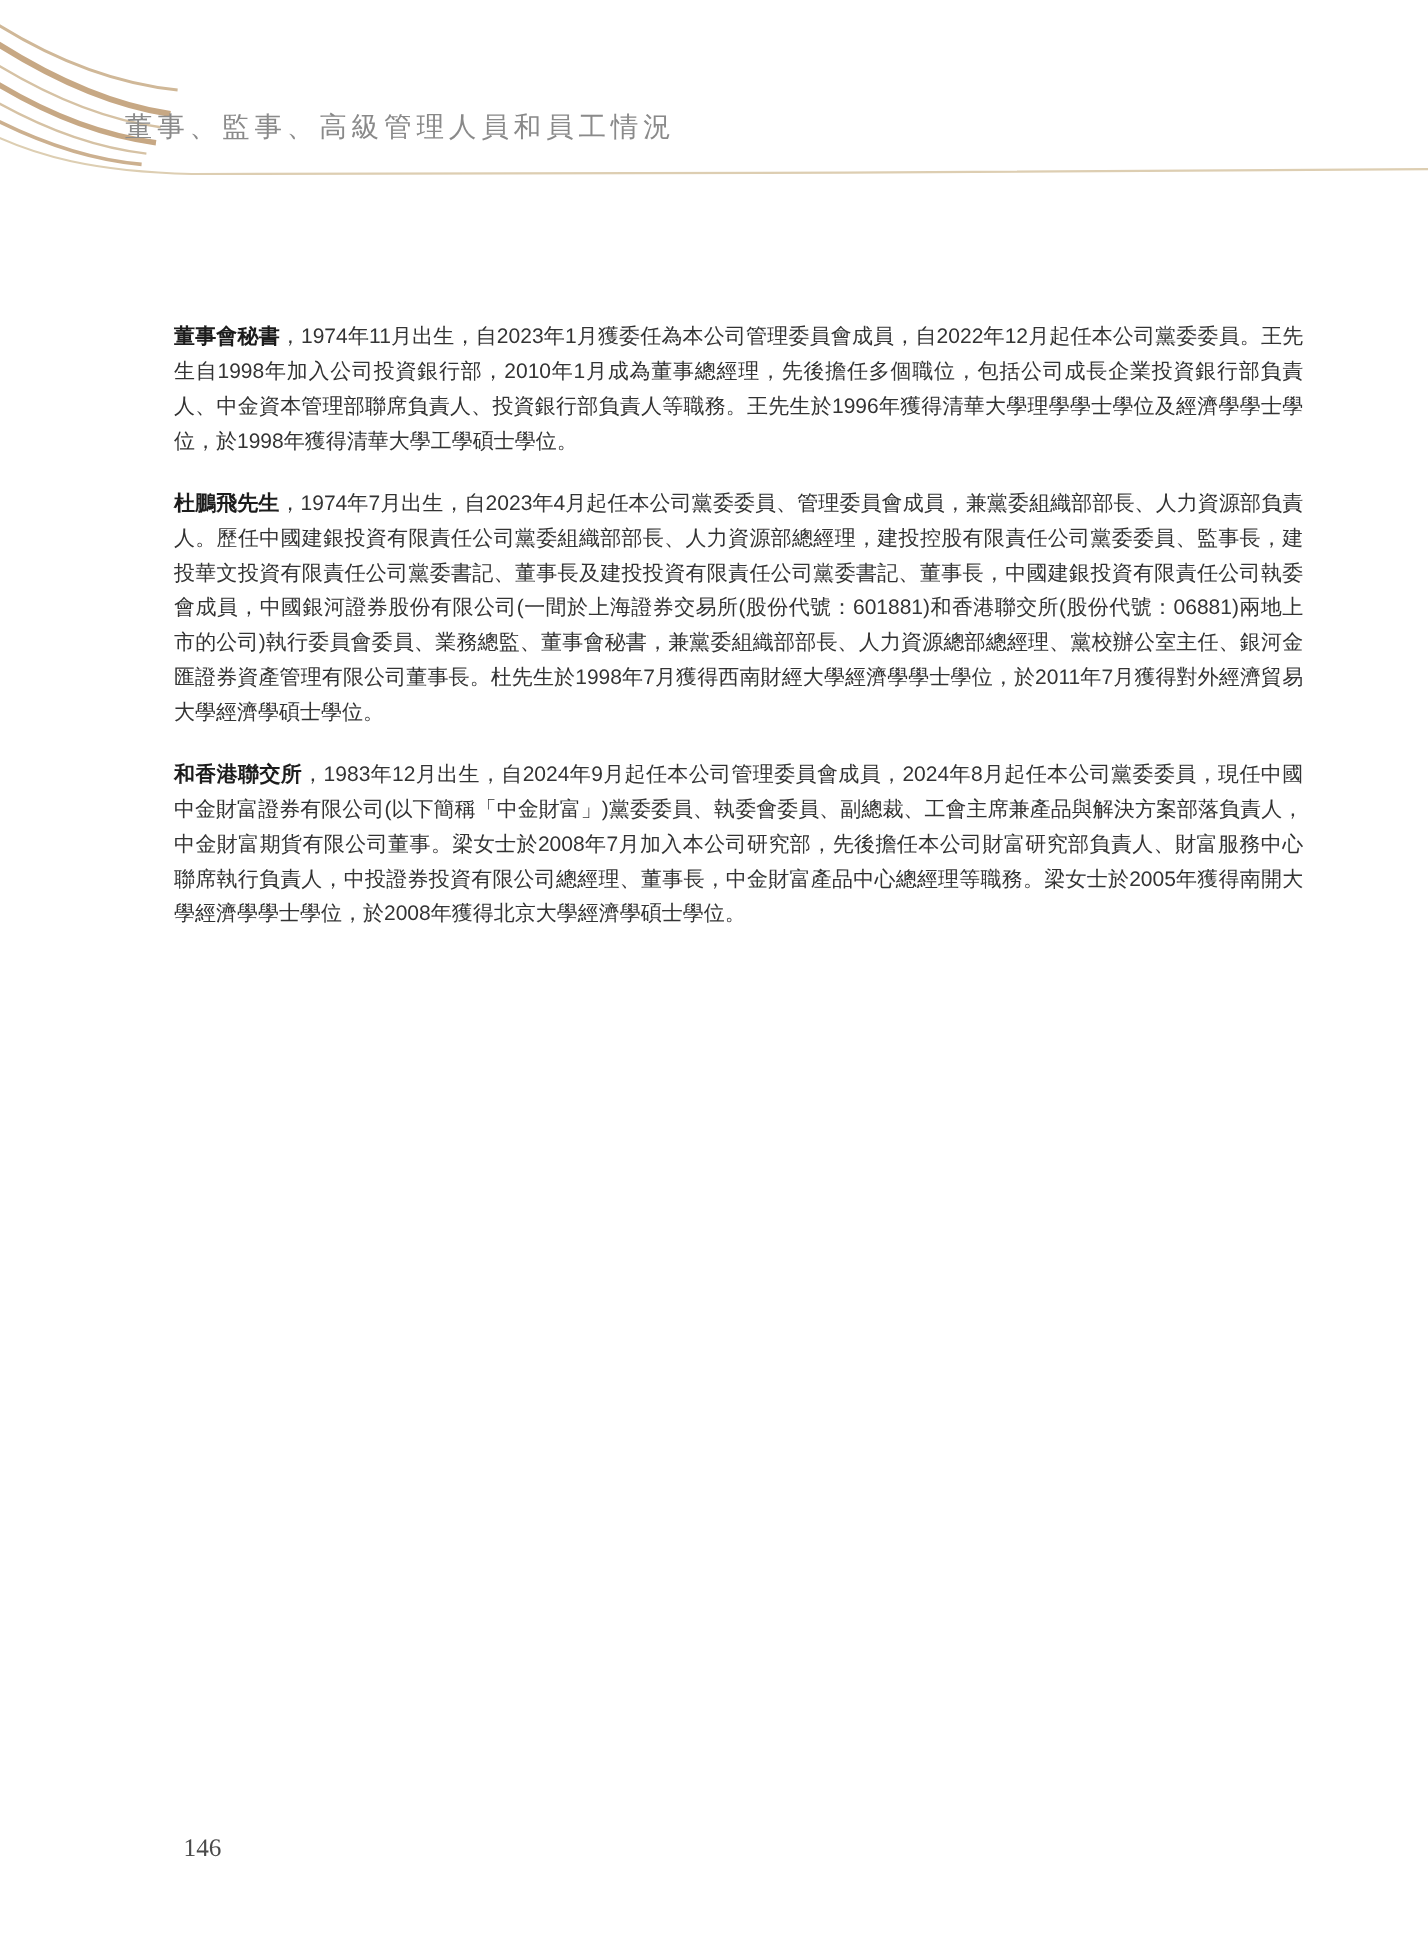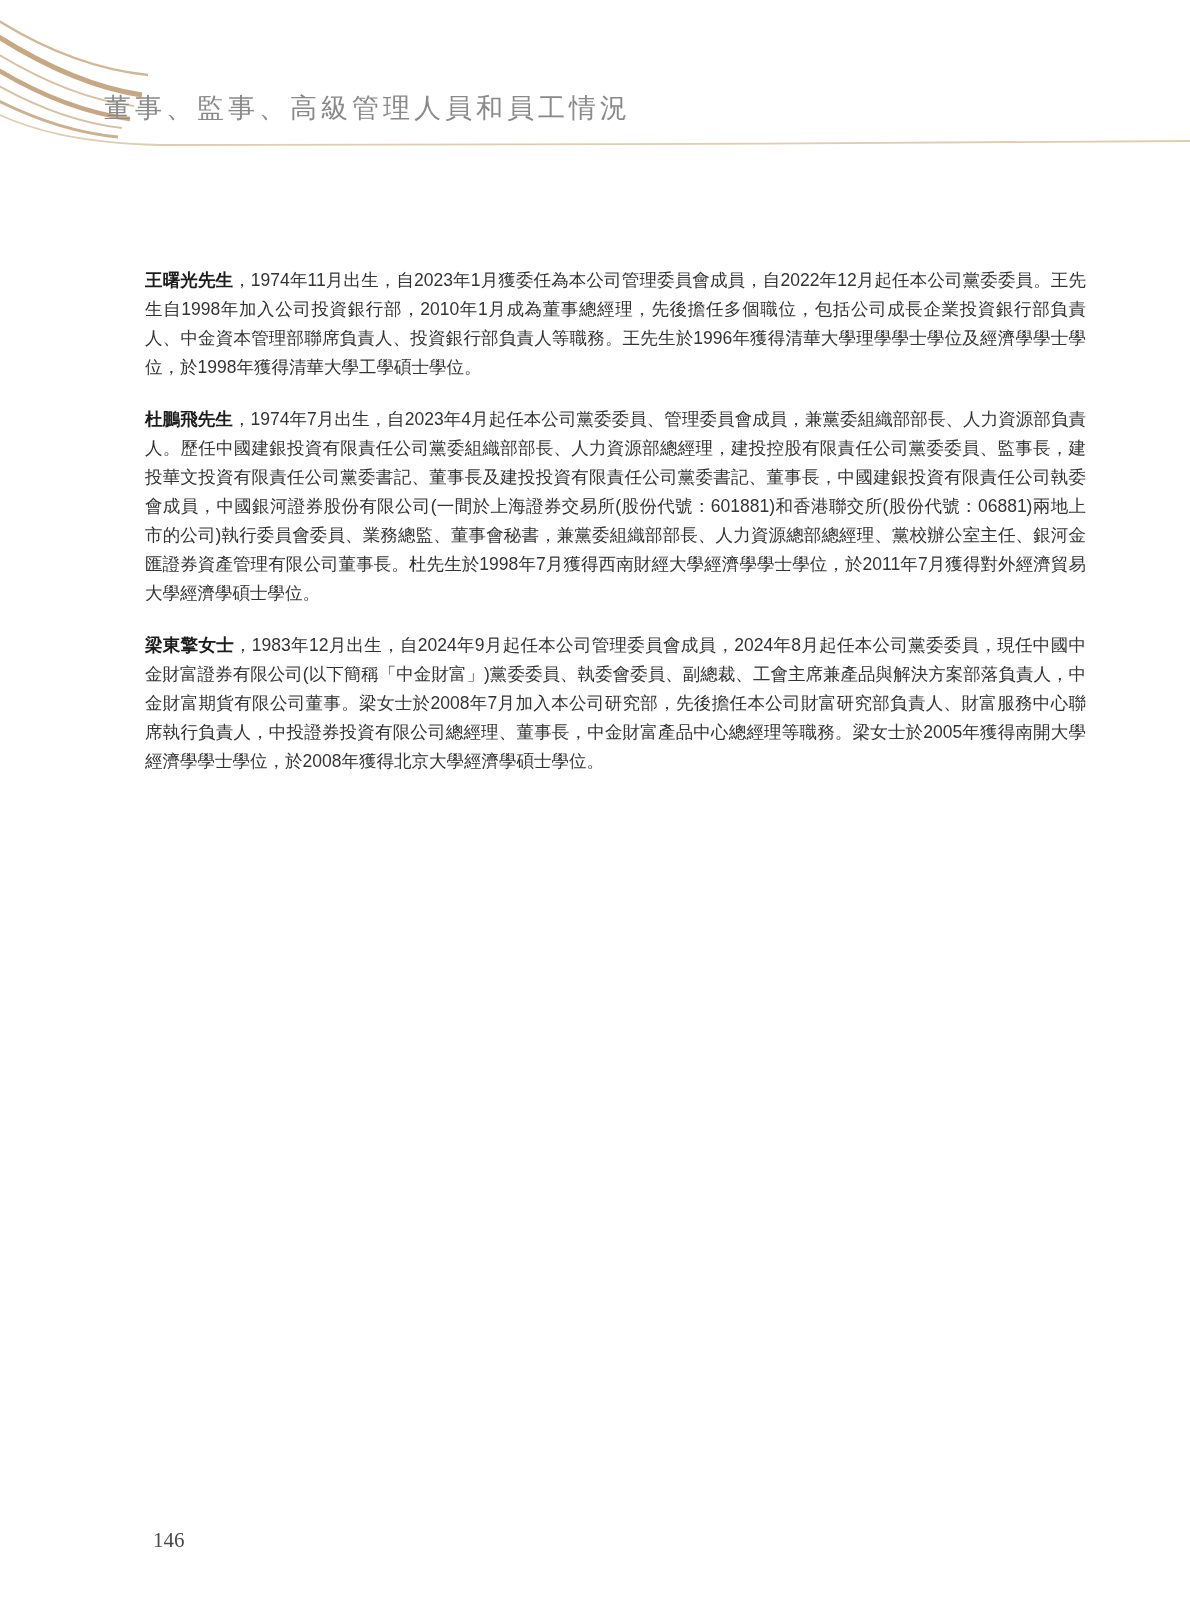--- a/index.html
+++ b/index.html
@@ -18,21 +18,21 @@
     top: 0; left: 0;
     width: 1190px;
     height: 170px;
     pointer-events: none;
   }
   .header-title {
     position: absolute;
     left: 104px;
     top: 90px;
     font-family: "Liberation Serif", "DejaVu Serif", serif;
-    font-size: 27px;
+    font-size: 23px;
     letter-spacing: 4px;
     color: #8a8a8a;
     font-weight: 400;
     white-space: nowrap;
   }
   .content {
     position: absolute;
     left: 145px;
     top: 266px;
     width: 941px;
@@ -65,22 +65,22 @@
     <path d="M -15 46 C 38 80 88 100 134 106" fill="none" stroke="#d6c2a4" stroke-width="2"></path>
     <path d="M -15 62 C 35 94 84 113 130 119" fill="none" stroke="#c7a884" stroke-width="4.5"></path>
     <path d="M -15 78 C 32 106 78 123 122 128" fill="none" stroke="#d6c2a4" stroke-width="2"></path>
     <path d="M -15 94 C 28 117 72 133 118 137" fill="none" stroke="#ccb08f" stroke-width="3"></path>
     <path d="M -15 108 C 30 131 80 143 160 145 C 420 147 900 142 1190 141" fill="none" stroke="#ddceb2" stroke-width="1.8"></path>
   </svg>
 
   <div class="header-title">董事、監事、高級管理人員和員工情況</div>
 
   <div class="content">
-    <p><span class="exec-name">王曙光先生</span><span>，1974年11月出生，自2023年1月獲委任為本公司管理委員會成員，自2022年12月起任本公司黨委委員。王先生自1998年加入公司投資銀行部，2010年1月成為董事總經理，先後擔任多個職位，包括公司成長企業投資銀行部負責人、中金資本管理部聯席負責人、投資銀行部負責人等職務。王先生於1996年獲得清華大學理學學士學位及經濟學學士學位，於1998年獲得清華大學工學碩士學位。</span></p>
+    <p><span class="exec-name">董事會秘書</span><span>，1974年11月出生，自2023年1月獲委任為本公司管理委員會成員，自2022年12月起任本公司黨委委員。王先生自1998年加入公司投資銀行部，2010年1月成為董事總經理，先後擔任多個職位，包括公司成長企業投資銀行部負責人、中金資本管理部聯席負責人、投資銀行部負責人等職務。王先生於1996年獲得清華大學理學學士學位及經濟學學士學位，於1998年獲得清華大學工學碩士學位。</span></p>
 
     <p><span class="exec-name">杜鵬飛先生</span><span>，1974年7月出生，自2023年4月起任本公司黨委委員、管理委員會成員，兼黨委組織部部長、人力資源部負責人。歷任中國建銀投資有限責任公司黨委組織部部長、人力資源部總經理，建投控股有限責任公司黨委委員、監事長，建投華文投資有限責任公司黨委書記、董事長及建投投資有限責任公司黨委書記、董事長，中國建銀投資有限責任公司執委會成員，中國銀河證券股份有限公司(一間於上海證券交易所(股份代號：601881)和香港聯交所(股份代號：06881)兩地上市的公司)執行委員會委員、業務總監、董事會秘書，兼黨委組織部部長、人力資源總部總經理、黨校辦公室主任、銀河金匯證券資產管理有限公司董事長。杜先生於1998年7月獲得西南財經大學經濟學學士學位，於2011年7月獲得對外經濟貿易大學經濟學碩士學位。</span></p>
 
-    <p><span class="exec-name">梁東擎女士</span><span>，1983年12月出生，自2024年9月起任本公司管理委員會成員，2024年8月起任本公司黨委委員，現任中國中金財富證券有限公司(以下簡稱「中金財富」)黨委委員、執委會委員、副總裁、工會主席兼產品與解決方案部落負責人，中金財富期貨有限公司董事。梁女士於2008年7月加入本公司研究部，先後擔任本公司財富研究部負責人、財富服務中心聯席執行負責人，中投證券投資有限公司總經理、董事長，中金財富產品中心總經理等職務。梁女士於2005年獲得南開大學經濟學學士學位，於2008年獲得北京大學經濟學碩士學位。</span></p>
+    <p><span class="exec-name">和香港聯交所</span><span>，1983年12月出生，自2024年9月起任本公司管理委員會成員，2024年8月起任本公司黨委委員，現任中國中金財富證券有限公司(以下簡稱「中金財富」)黨委委員、執委會委員、副總裁、工會主席兼產品與解決方案部落負責人，中金財富期貨有限公司董事。梁女士於2008年7月加入本公司研究部，先後擔任本公司財富研究部負責人、財富服務中心聯席執行負責人，中投證券投資有限公司總經理、董事長，中金財富產品中心總經理等職務。梁女士於2005年獲得南開大學經濟學學士學位，於2008年獲得北京大學經濟學碩士學位。</span></p>
   </div>
 
   <div class="page-number">146</div>
 
 </div>
 
 </body></html>

